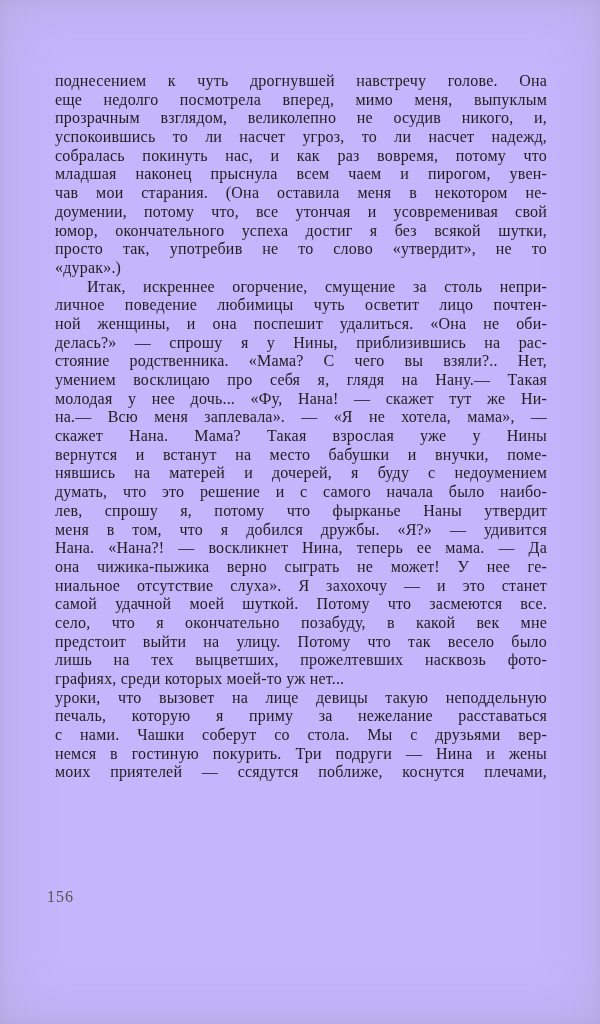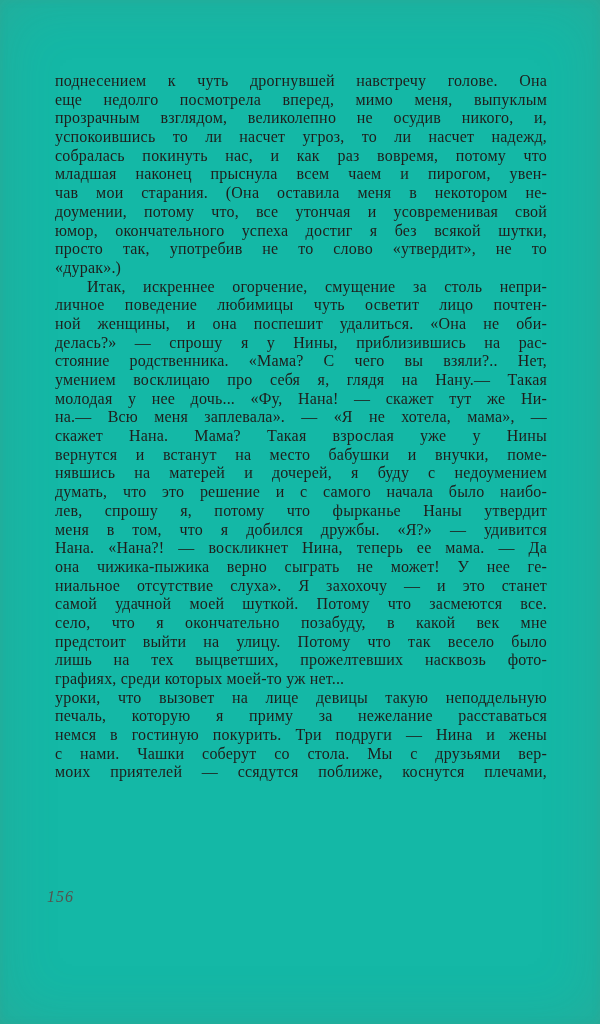--- a/index.html
+++ b/index.html
@@ -10,21 +10,21 @@
     width: 600px;
     height: 1024px;
     background: #f5f4ef;
     position: relative;
     overflow: hidden;
     font-family: "Liberation Serif", "DejaVu Serif", serif;
   }
   .page {
     position: absolute;
     inset: 0;
-    background: #14b8a6;
+    background: #c4b5fd;
     box-shadow: inset 0 0 60px rgba(120,115,100,0.18), inset 0 0 8px rgba(120,115,100,0.10);
   }
   .text-block {
     position: absolute;
     left: 55px;
     top: 72px;
     width: 492px;
     color: #1f1e1c;
     font-size: 16px;
     line-height: 18.7px;
@@ -45,21 +45,20 @@
   .line.indent {
     text-indent: 32px;
   }
   .page-number {
     position: absolute;
     left: 47px;
     top: 888px;
     font-size: 16px;
     letter-spacing: 1px;
     color: #55534e;
-    font-style: italic;
   }
 </style>
 </head>
 <body>
 
 <div class="page">
   <div class="text-block">
 
     <div class="para">
       <div class="line">поднесением к чуть дрогнувшей навстречу голове. Она</div>
@@ -96,21 +95,21 @@
       <div class="line">самой удачной моей шуткой. Потому что засмеются все.</div>
       <div class="line">село, что я окончательно позабуду, в какой век мне</div>
       <div class="line">предстоит выйти на улицу. Потому что так весело было</div>
       <div class="line">лишь на тех выцветших, прожелтевших насквозь фото-</div>
       <div class="line short">графиях, среди которых моей-то уж нет...</div>
     </div>
 
     <div class="para">
       <div class="line">уроки, что вызовет на лице девицы такую неподдельную</div>
       <div class="line">печаль, которую я приму за нежелание расставаться</div>
+      <div class="line">с нами. Чашки соберут со стола. Мы с друзьями вер-</div>
       <div class="line">немся в гостиную покурить. Три подруги — Нина и жены</div>
-      <div class="line">с нами. Чашки соберут со стола. Мы с друзьями вер-</div>
       <div class="line">моих приятелей — ссядутся поближе, коснутся плечами,</div>
     </div>
 
   </div>
 
   <div class="page-number">156</div>
 </div>
 
 </body></html>

